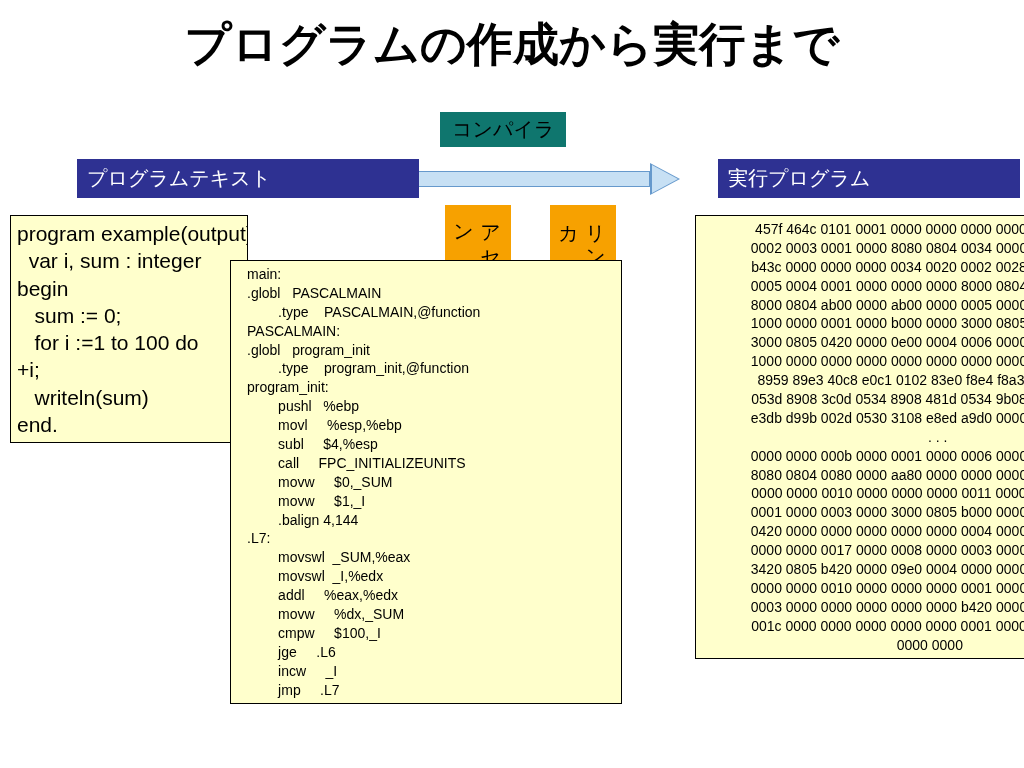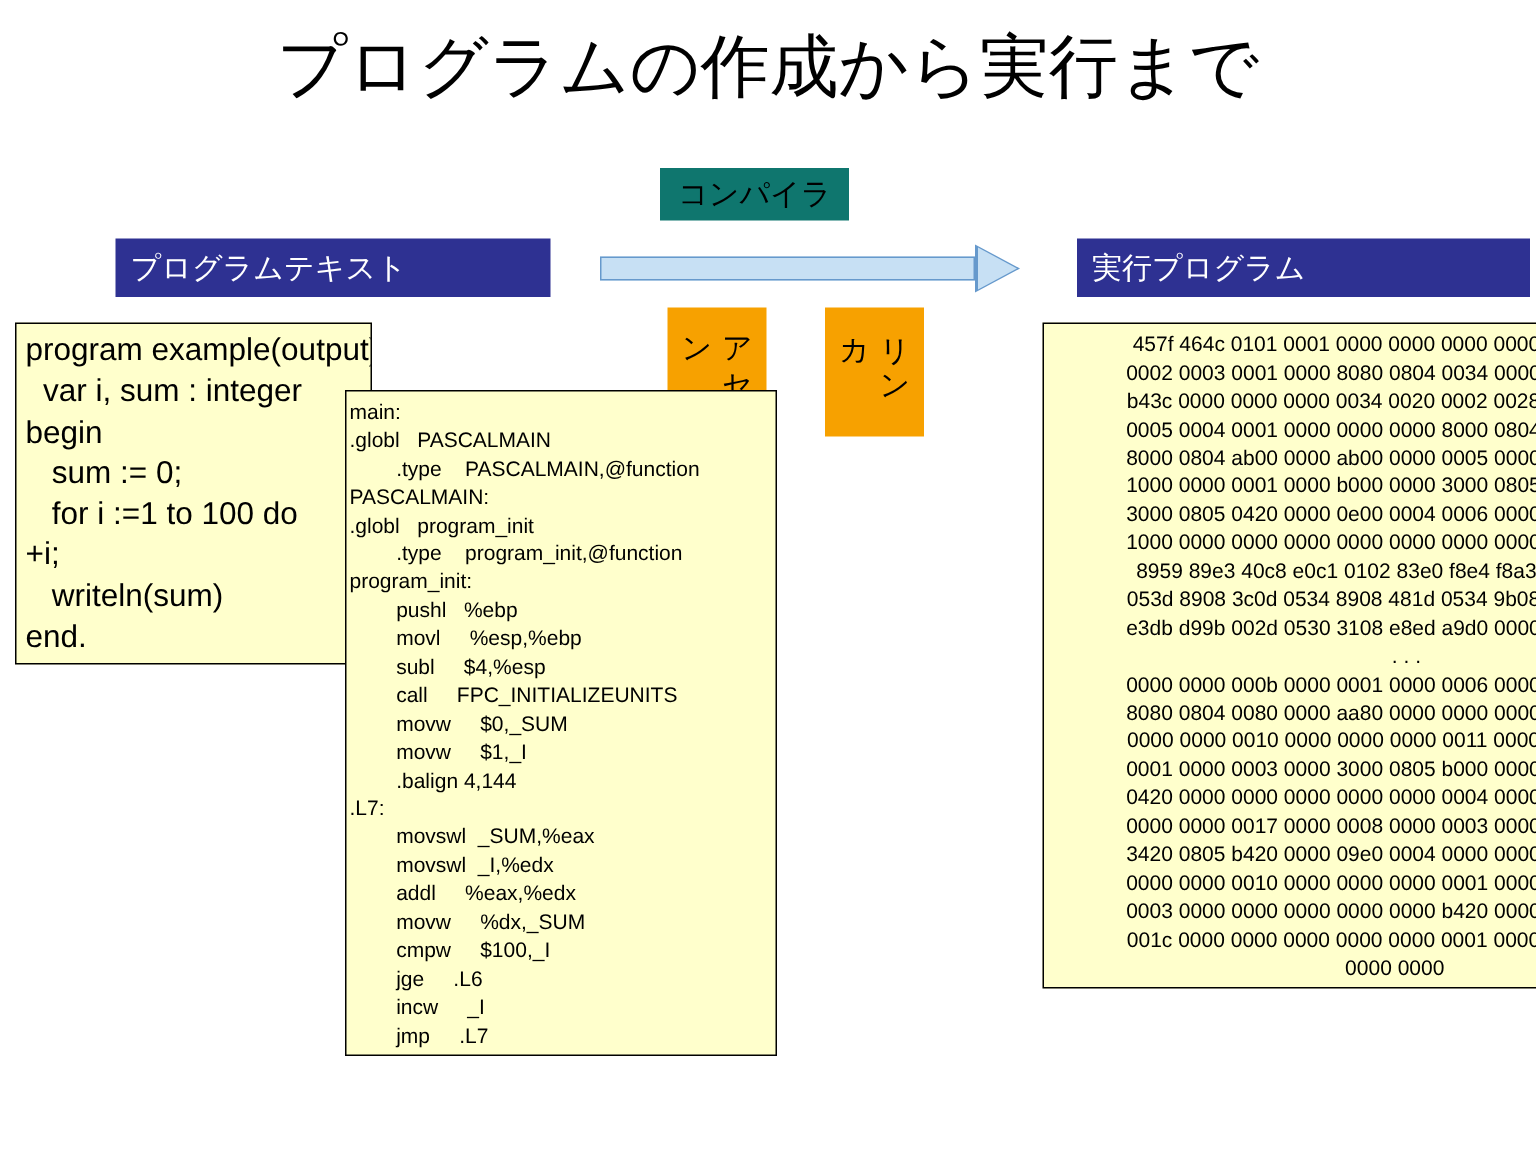--- a/index.html
+++ b/index.html
@@ -1,17 +1,17 @@
 <!DOCTYPE html>
 <html><head>
 <meta charset="utf-8">
 <style>
 *{margin:0;padding:0;box-sizing:border-box}
 body{width:1024px;height:768px;background:#fff;font-family:"Meiryo","Hiragino Sans",sans-serif;position:relative;overflow:hidden}
-.title{font-size:46px;text-align:center;padding:14px 0 8px;font-weight:400}
+.title{font-size:46px;text-align:center;padding:14px 0 8px;font-weight:700}
 .label-blue{background:#2e3192;color:#fff;font-size:20px;padding:6px 10px;position:absolute}
 .label-orange{background:#0f766e;color:#000;font-size:20px;padding:4px 12px;position:absolute}
 .label-orange-v{background:#f7a100;color:#000;font-size:20px;padding:6px 6px 10px;position:absolute;writing-mode:vertical-rl;text-orientation:upright;letter-spacing:2px}
 .codebox{background:#ffffcc;border:1.5px solid #000;position:absolute;font-family:"Arial",sans-serif;white-space:pre;overflow:hidden}
 .arrow{position:absolute;width:280px;height:22px}
 .arrow .shaft{position:absolute;left:0;top:3px;width:250px;height:16px;background:#c7e0f4;border:1px solid #6699cc}
 .arrow .head{position:absolute;right:0;top:-5px;width:0;height:0;border-left:30px solid #6699cc;border-top:16px solid transparent;border-bottom:16px solid transparent}
 .arrow .head2{position:absolute;right:2px;top:-3px;width:0;height:0;border-left:26px solid #c7e0f4;border-top:14px solid transparent;border-bottom:14px solid transparent}
 </style>
 </head>
@@ -20,36 +20,36 @@
 <div class="title">プログラムの作成から実行まで</div>
 
 <div class="label-orange" style="left:440px;top:112px">コンパイラ</div>
 
 <div class="arrow" style="left:400px;top:168px">
   <div class="shaft"></div>
     <div class="head"></div>
     <div class="head2"></div>
 </div>
 
-<div class="label-blue" style="left:77px;top:159px;width:290px">プログラムテキスト</div>
+<div class="label-blue" style="left:77px;top:159px;width:342px">プログラムテキスト</div>
 <div class="label-blue" style="left:718px;top:159px;width:302px">実行プログラム</div>
 
 <div class="label-orange-v" style="left:445px;top:205px;height:86px">アセン</div>
 <div class="label-orange-v" style="left:550px;top:205px;height:86px">リンカ</div>
 
 <div class="codebox" style="left:10px;top:215px;width:238px;font-size:21px;line-height:1.3;padding:4px 6px">program example(output);
   var i, sum : integer
 begin
    sum := 0;
    for i :=1 to 100 do
 +i;
    writeln(sum)
 end.</div>
 
-<div class="codebox" style="left:230px;top:260px;width:288px;font-size:14px;line-height:1.35;padding:4px 2px">main:
+<div class="codebox" style="left:230px;top:260px;width:392px;font-size:14px;line-height:1.35;padding:4px 16px">main:
 .globl   PASCALMAIN
         .type    PASCALMAIN,@function
 PASCALMAIN:
 .globl   program_init
         .type    program_init,@function
 program_init:
         pushl   %ebp
         movl     %esp,%ebp
         subl     $4,%esp
         call     FPC_INITIALIZEUNITS

